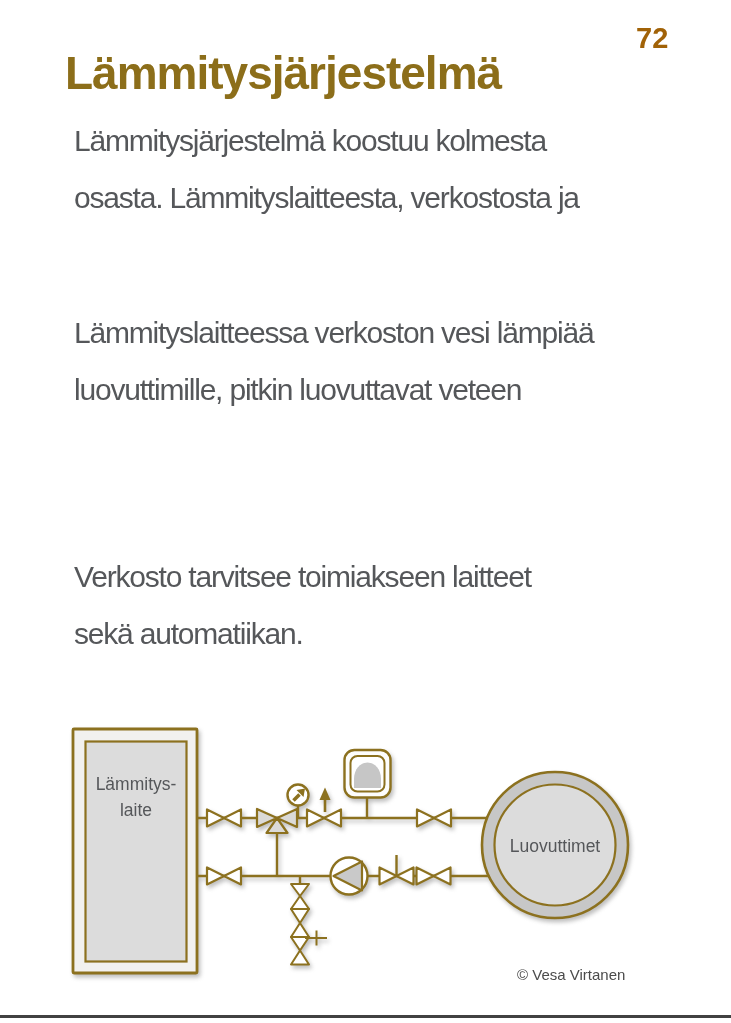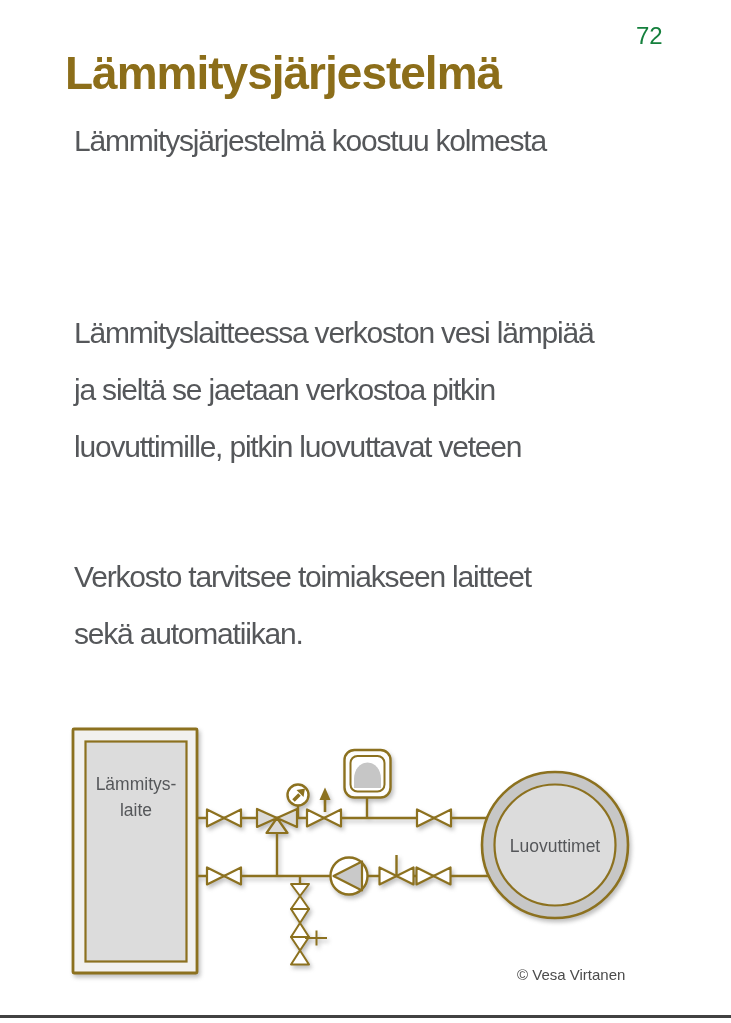--- a/index.html
+++ b/index.html
@@ -1,22 +1,23 @@
 <!DOCTYPE html>
 <html><head>
 <meta charset="utf-8">
 <style>
   html,body{margin:0;padding:0;background:#fff;}
   .page{
     position:relative;width:731px;height:1023px;background:#ffffff;
     font-family:"Liberation Sans",sans-serif;overflow:hidden;
   }
   .page-number{
-    position:absolute;left:636px;top:22px;font-size:24px;color:#15803d;
+    position:absolute;left:636px;top:22px;font-size:29px;color:#a16207;
     letter-spacing:0;
+    font-weight:bold;
   }
   .title{
     position:absolute;left:65px;top:48px;margin:0;
     font-size:46px;line-height:50px;font-weight:800;letter-spacing:-1px;
     color:#8C6E1A;
   }
   .para{
     position:absolute;left:74px;width:620px;
     font-size:30px;line-height:57px;letter-spacing:-1.2px;color:#55575A;
   }
@@ -42,25 +43,25 @@
 <body>
 
 <div class="page">
 
   <div class="page-number">72</div>
 
   <h1 class="title">Lämmitysjärjestelmä</h1>
 
   <div class="para p1">
     <div>Lämmitysjärjestelmä koostuu kolmesta</div>
+    <div>osasta. Lämmityslaitteesta, verkostosta ja</div>
   </div>
 
   <div class="para p2">
     <div>Lämmityslaitteessa verkoston vesi lämpiää</div>
-    <div>ja sieltä se jaetaan verkostoa pitkin</div>
     <div>luovuttimille, pitkin luovuttavat veteen</div>
   </div>
 
   <div class="para p3">
     <div>Verkosto tarvitsee toimiakseen laitteet</div>
     <div>sekä automatiikan.</div>
   </div>
 
   <svg class="diagram" viewBox="0 0 731 1023" xmlns="http://www.w3.org/2000/svg">
     <defs>

